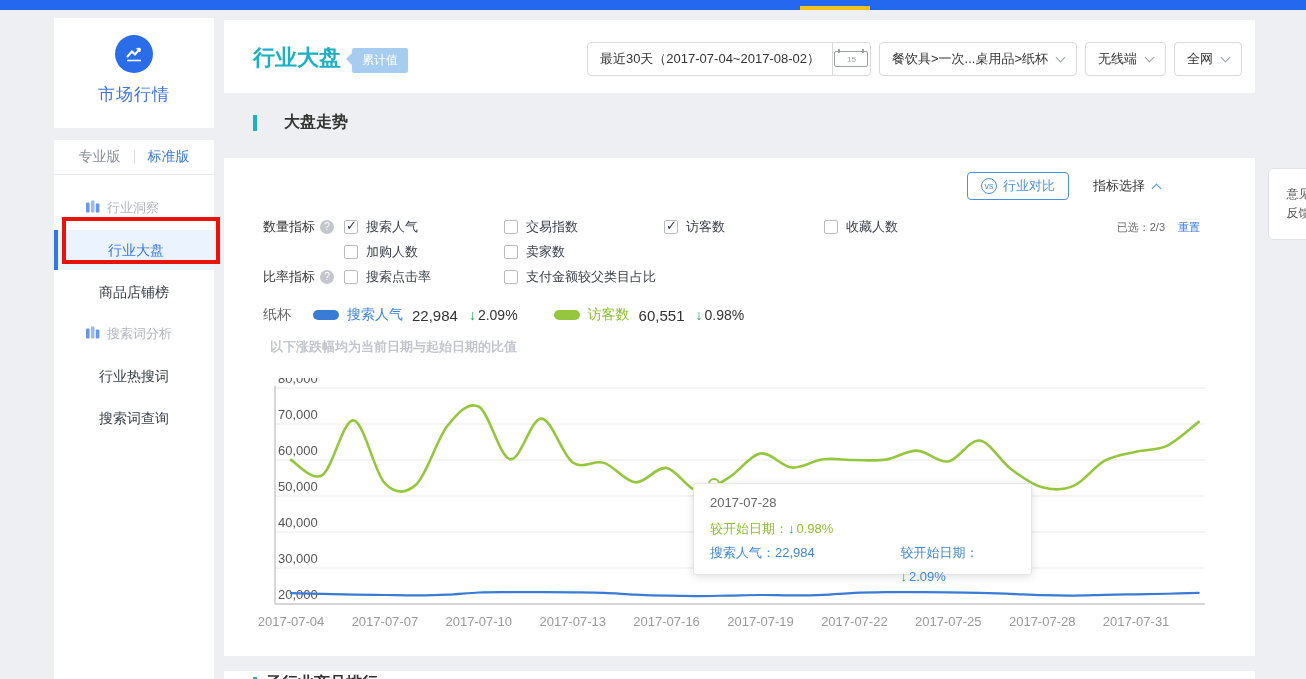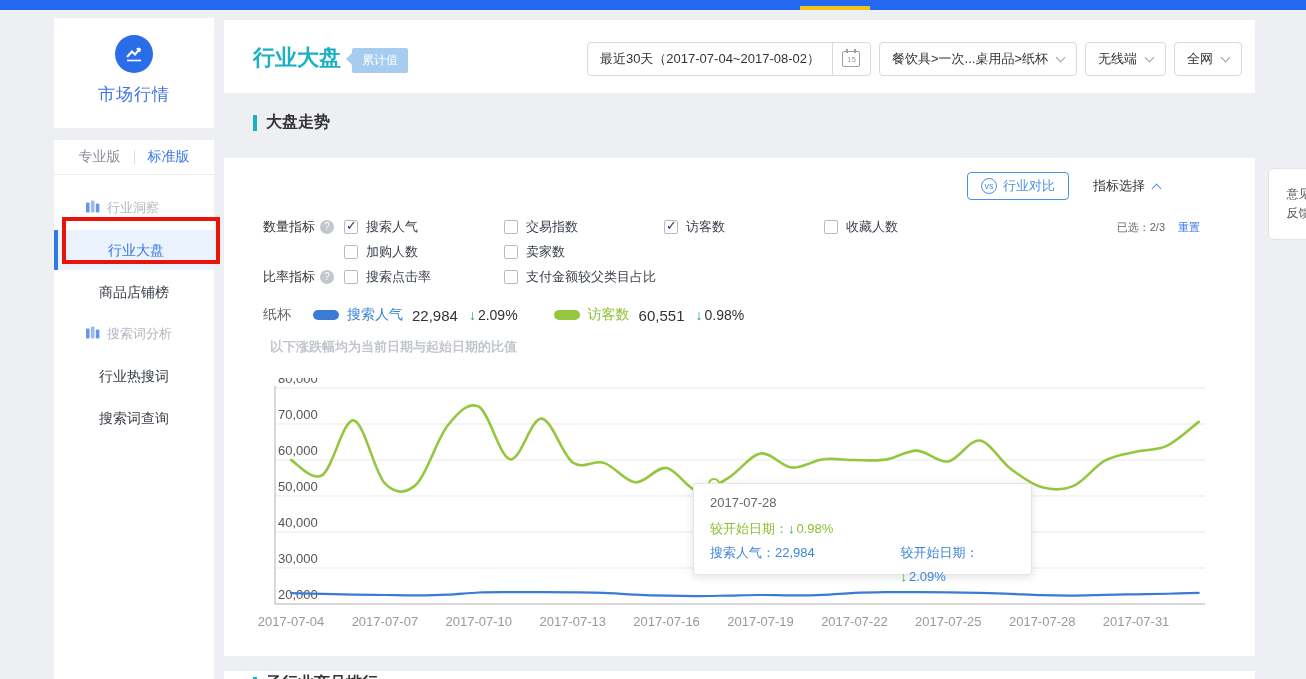--- a/index.html
+++ b/index.html
@@ -28,28 +28,28 @@
   
   .title-card { position:absolute; left:224px; top:20px; width:1031px; height:73px; background:#fff; }
   .page-title { position:absolute; left:29px; top:23px; font-size:22px; font-weight:bold; color:#1db0c4; }
   .badge { position:absolute; left:128px; top:28px; background:#a6cdf0; color:#fff; font-size:12px; padding:4px 10px; border-radius:2px; }
   .badge::before { content:""; position:absolute; left:-6px; top:5px; border-top:6px solid transparent; border-bottom:6px solid transparent; border-right:6px solid #a6cdf0; }
   .controls { position:absolute; right:13px; top:22px; display:flex; gap:8px; height:34px; align-items:stretch; }
   .ctrl { display:flex; align-items:center; background:#fff; border:1px solid #d9d9d9; border-radius:4px; font-size:13px; color:#333; padding:0 12px; cursor:pointer; }
   .date-ctrl { padding:0; }
   .date-text { padding:0 12px; display:flex; align-items:center; }
   .date-icon-box { width:38px; border-left:1px solid #d9d9d9; display:flex; align-items:center; justify-content:center; align-self:stretch; }
-  .cal { width:18px; height:16px; border:1px solid #9aa0a6; border-radius:2px; position:relative; display:inline-block; }
+  .cal { width:34px; height:16px; border:1px solid #9aa0a6; border-radius:2px; position:relative; display:inline-block; }
   .cal i { position:absolute; top:-3px; width:2px; height:4px; background:#9aa0a6; }
   .cal i.l { left:3px; } .cal i.r { right:3px; }
   .cal em { font-style:normal; font-size:8px; color:#9aa0a6; position:absolute; left:0; right:0; top:3px; text-align:center; }
   .caret { display:inline-block; width:7px; height:7px; border-right:1.5px solid #9aa0a6; border-bottom:1.5px solid #9aa0a6; transform:rotate(45deg); margin-left:9px; margin-top:-3px; }
 
   
-  .section-head { position:absolute; left:253px; top:112px; display:flex; align-items:center; gap:9px; }
+  .section-head { position:absolute; left:253px; top:112px; display:flex; align-items:center; gap:27px; }
   .tealbar { width:4px; height:16px; background:#1db0c4; }
   .section-title { font-size:16px; font-weight:bold; color:#333; }
 
   
   .panel { position:absolute; left:224px; top:158px; width:1031px; height:498px; background:#fff; }
   .panel-tools { position:absolute; right:95px; top:14px; display:flex; gap:24px; }
   .cmp-btn { display:inline-flex; align-items:center; height:28px; padding:0 13px; border:1px solid #4a90e2; border-radius:4px; color:#4a90e2; font-size:13px; background:#fff; cursor:pointer; }
   .vs { display:inline-flex; width:16px; height:16px; border:1px solid #4a90e2; border-radius:50%; align-items:center; justify-content:center; font-size:9px; margin-right:6px; }
   .sel-toggle { font-size:13px; color:#333; cursor:pointer; display:flex; align-items:center; }
   .caret-up { display:inline-block; width:7px; height:7px; border-right:1.5px solid #4a90e2; border-bottom:1.5px solid #4a90e2; transform:rotate(-135deg); margin-left:8px; margin-top:4px; }

